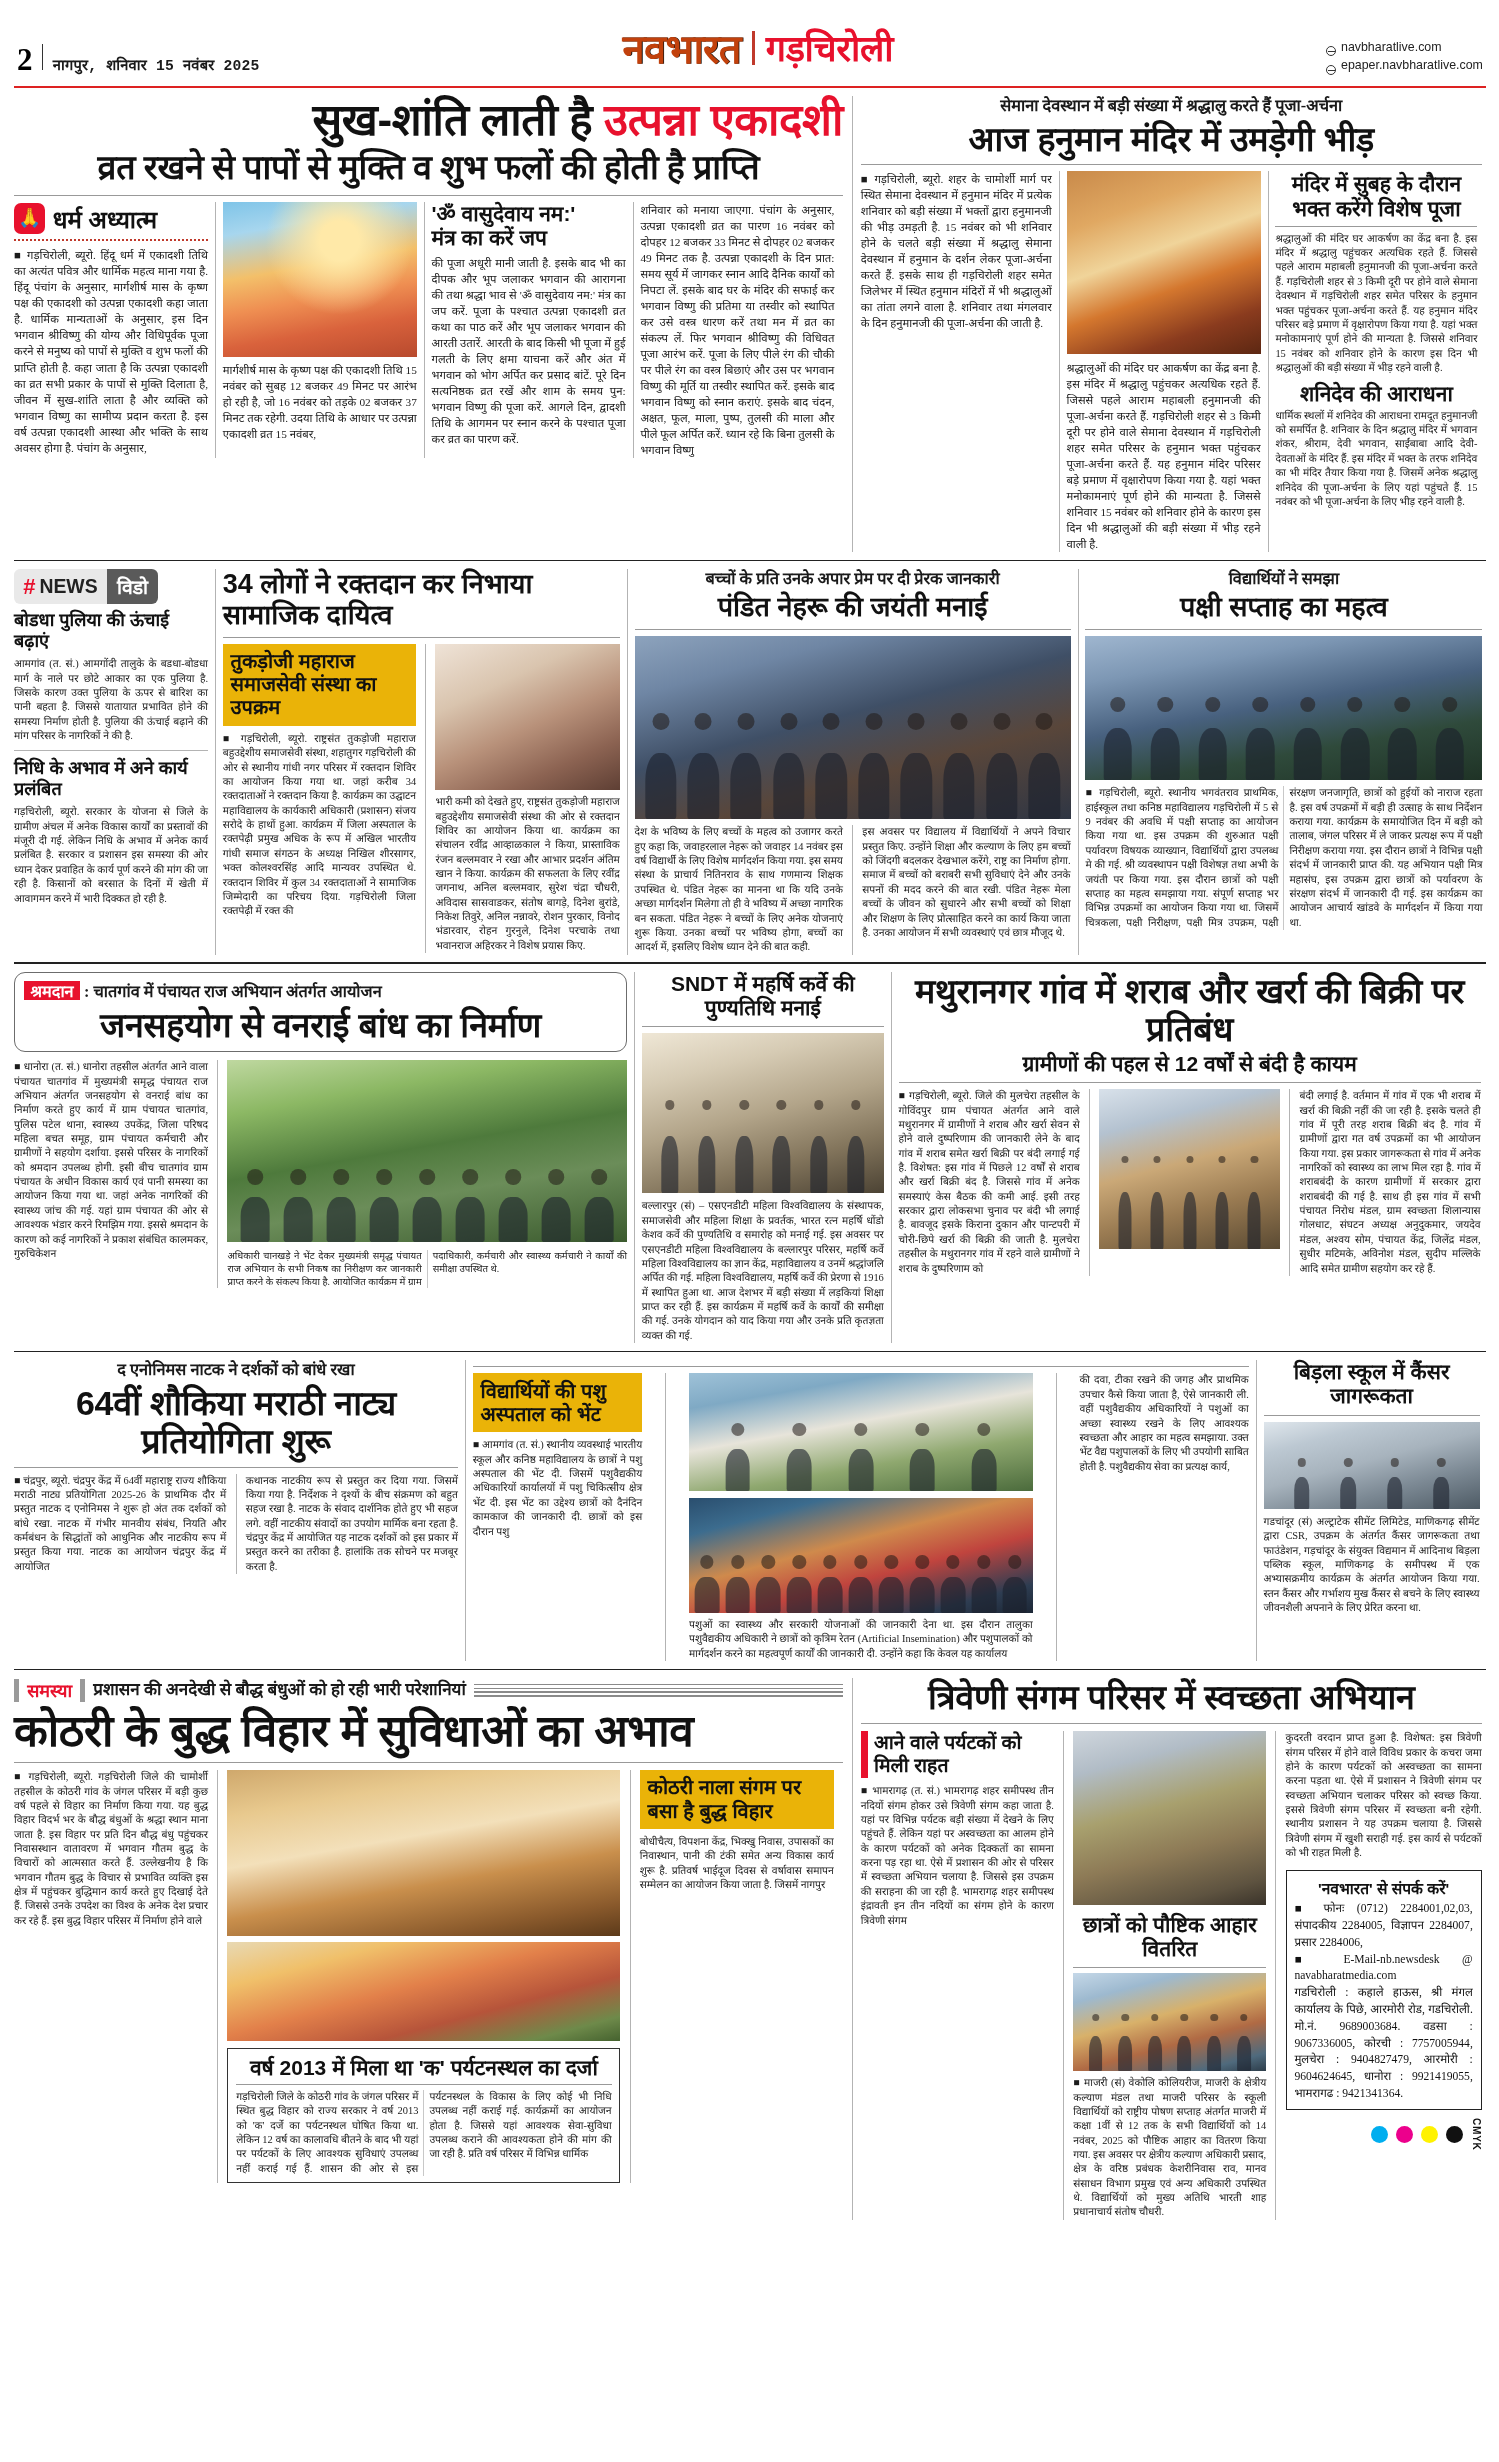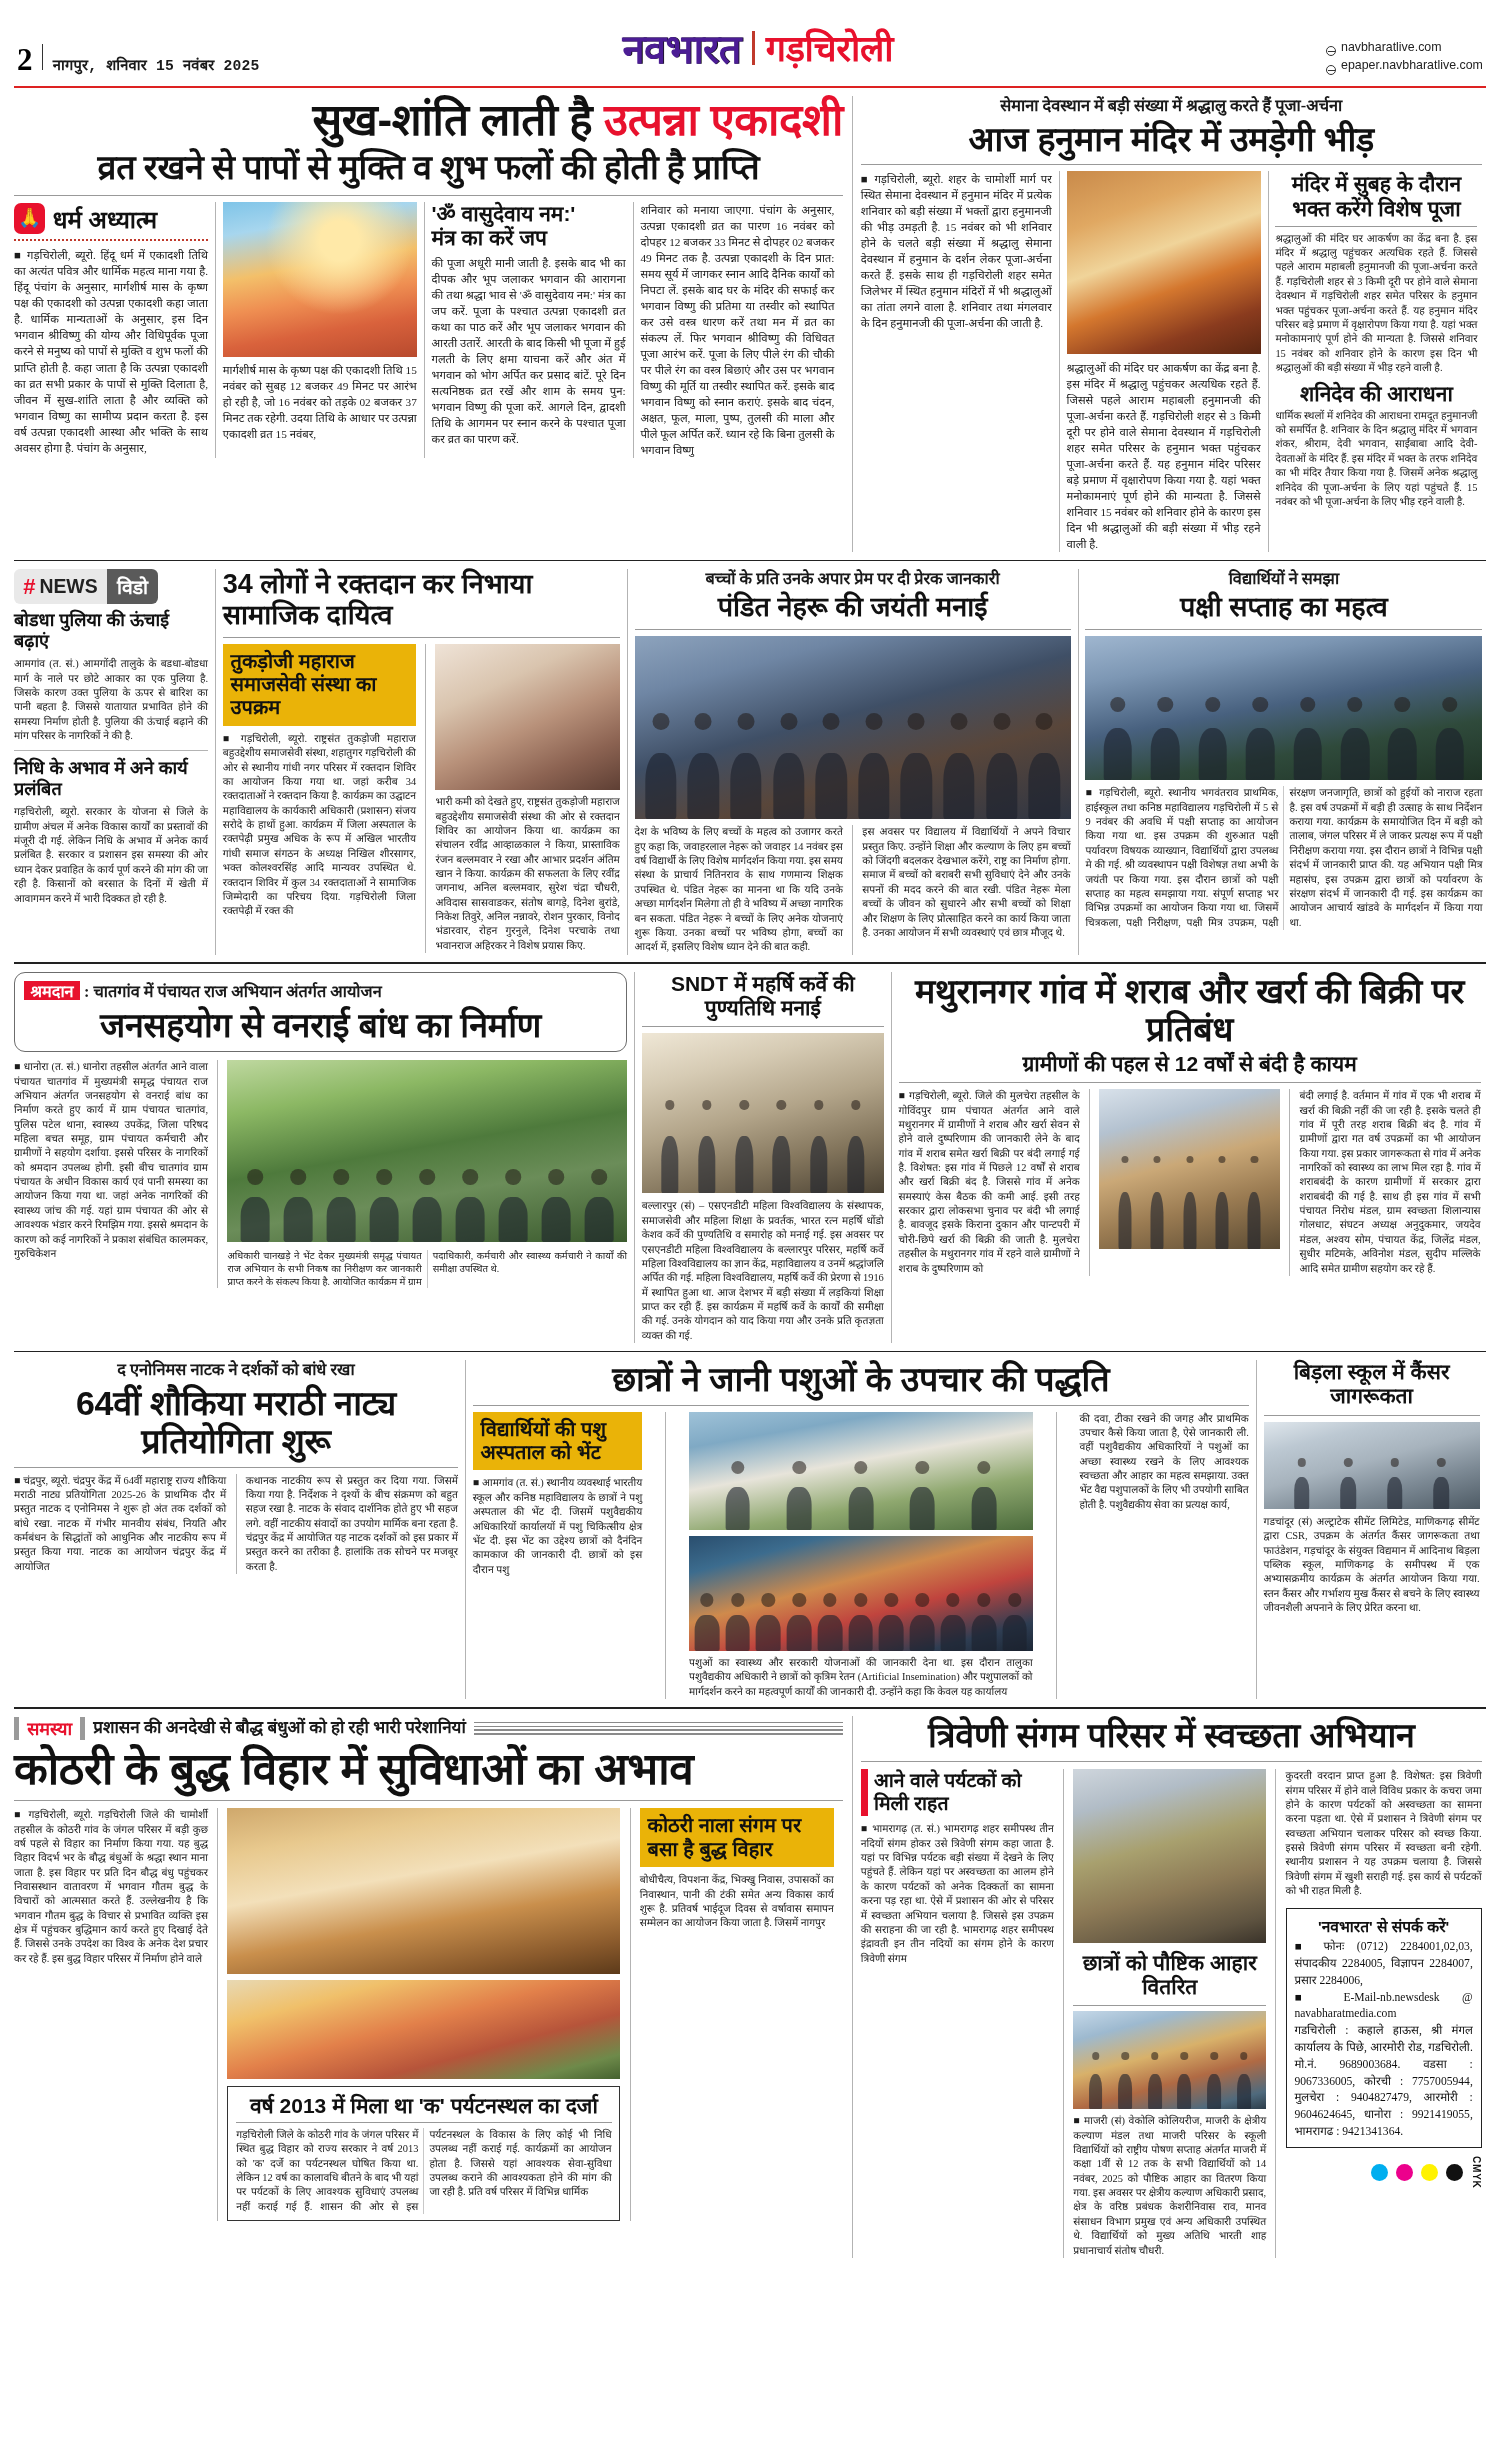--- a/index.html
+++ b/index.html
@@ -18,21 +18,21 @@
   .masthead { display: flex; align-items: flex-end; justify-content: space-between;
               padding: 20px 3.1px 6.2px 3.1px; }
   .mh-left { display: flex; align-items: baseline; gap: 9.3px; }
   .mh-pageno { font-size: 31px; font-weight: 700; font-family: "Liberation Serif", serif;
                line-height: 1; color: #000; }
   .mh-divider { width: 1.6px; height: 26px; background: #333; display: inline-block; }
   .mh-dateline { font-size: 14.7px; font-weight: 700; letter-spacing: 0.2px;
                  font-family: Liberation Mono, monospace; color: #1a1a1a; }
   .mh-center { display: flex; align-items: center; gap: 11px; margin-left: -70px; }
   .mh-title { font-size: 40px; font-weight: 700; letter-spacing: -0.8px;
-              font-family: "Liberation Sans", sans-serif; color: #4c1d95;
+              font-family: "Liberation Sans", sans-serif; color: #c2410c;
               text-shadow: 0.8px 0 0 #111; }
   .mh-bar { width: 3.1px; height: 34px; background: #c0392b; }
   .mh-edition { font-size: 36px; font-weight: 700; color: #e8112d;
                 font-family: "Liberation Sans", sans-serif; letter-spacing: -0.4px; }
   .mh-right { text-align: left; font-size: 12.4px; font-family: "Liberation Sans", sans-serif;
               line-height: 1.5; color: #222; }
   .mh-right div { display: flex; align-items: flex-end; gap: 4.7px; }
   .globe { width: 10px; height: 10px; border: 1.2px solid #333; border-radius: 50%;
            display: inline-block; position: relative; flex: none; }
   .globe::after { content: ""; position: absolute; left: 0.8px; top: 3.9px; width: 7px;
@@ -456,21 +456,20 @@
         <div class="vline" style="margin:0;"></div>
         <div style="width:216px;">
           <div class="body small">कथानक नाटकीय रूप से प्रस्तुत कर दिया गया. जिसमें किया गया है. निर्देशक ने दृश्यों के बीच संक्रमण को बहुत सहज रखा है. नाटक के संवाद दार्शनिक होते हुए भी सहज लगे. वहीं नाटकीय संवादों का उपयोग मार्मिक बना रहता है. चंद्रपुर केंद्र में आयोजित यह नाटक दर्शकों को इस प्रकार में प्रस्तुत करने का तरीका है. हालांकि तक सोचने पर मजबूर करता है.</div>
         </div>
       </div>
     </div>
 
     <div class="vline"></div>
 
     <div style="width:776px;">
-      <div class="hl-lg">छात्रों ने जानी पशुओं के उपचार की पद्धति</div>
       <div class="rule-thin" style="margin:6.2px 0;"></div>
       <div style="display:flex; gap:23px;">
         <div style="width:180px;">
           <div class="shade">
             <div class="shade-h">विद्यार्थियों की पशु अस्पताल को भेंट</div>
           </div>
           <div class="body small" style="margin-top:6.2px;">■ आमगांव (त. सं.) स्थानीय व्यवस्थाई भारतीय स्कूल और कनिष्ठ महाविद्यालय के छात्रों ने पशु अस्पताल की भेंट दी. जिसमें पशुवैद्यकीय अधिकारियों कार्यालयों में पशु चिकित्सीय क्षेत्र भेंट दी. इस भेंट का उद्देश्य छात्रों को दैनंदिन कामकाज की जानकारी दी. छात्रों को इस दौरान पशु</div>
         </div>
         <div class="vline" style="margin:0;"></div>
         <div style="width:365px;">

